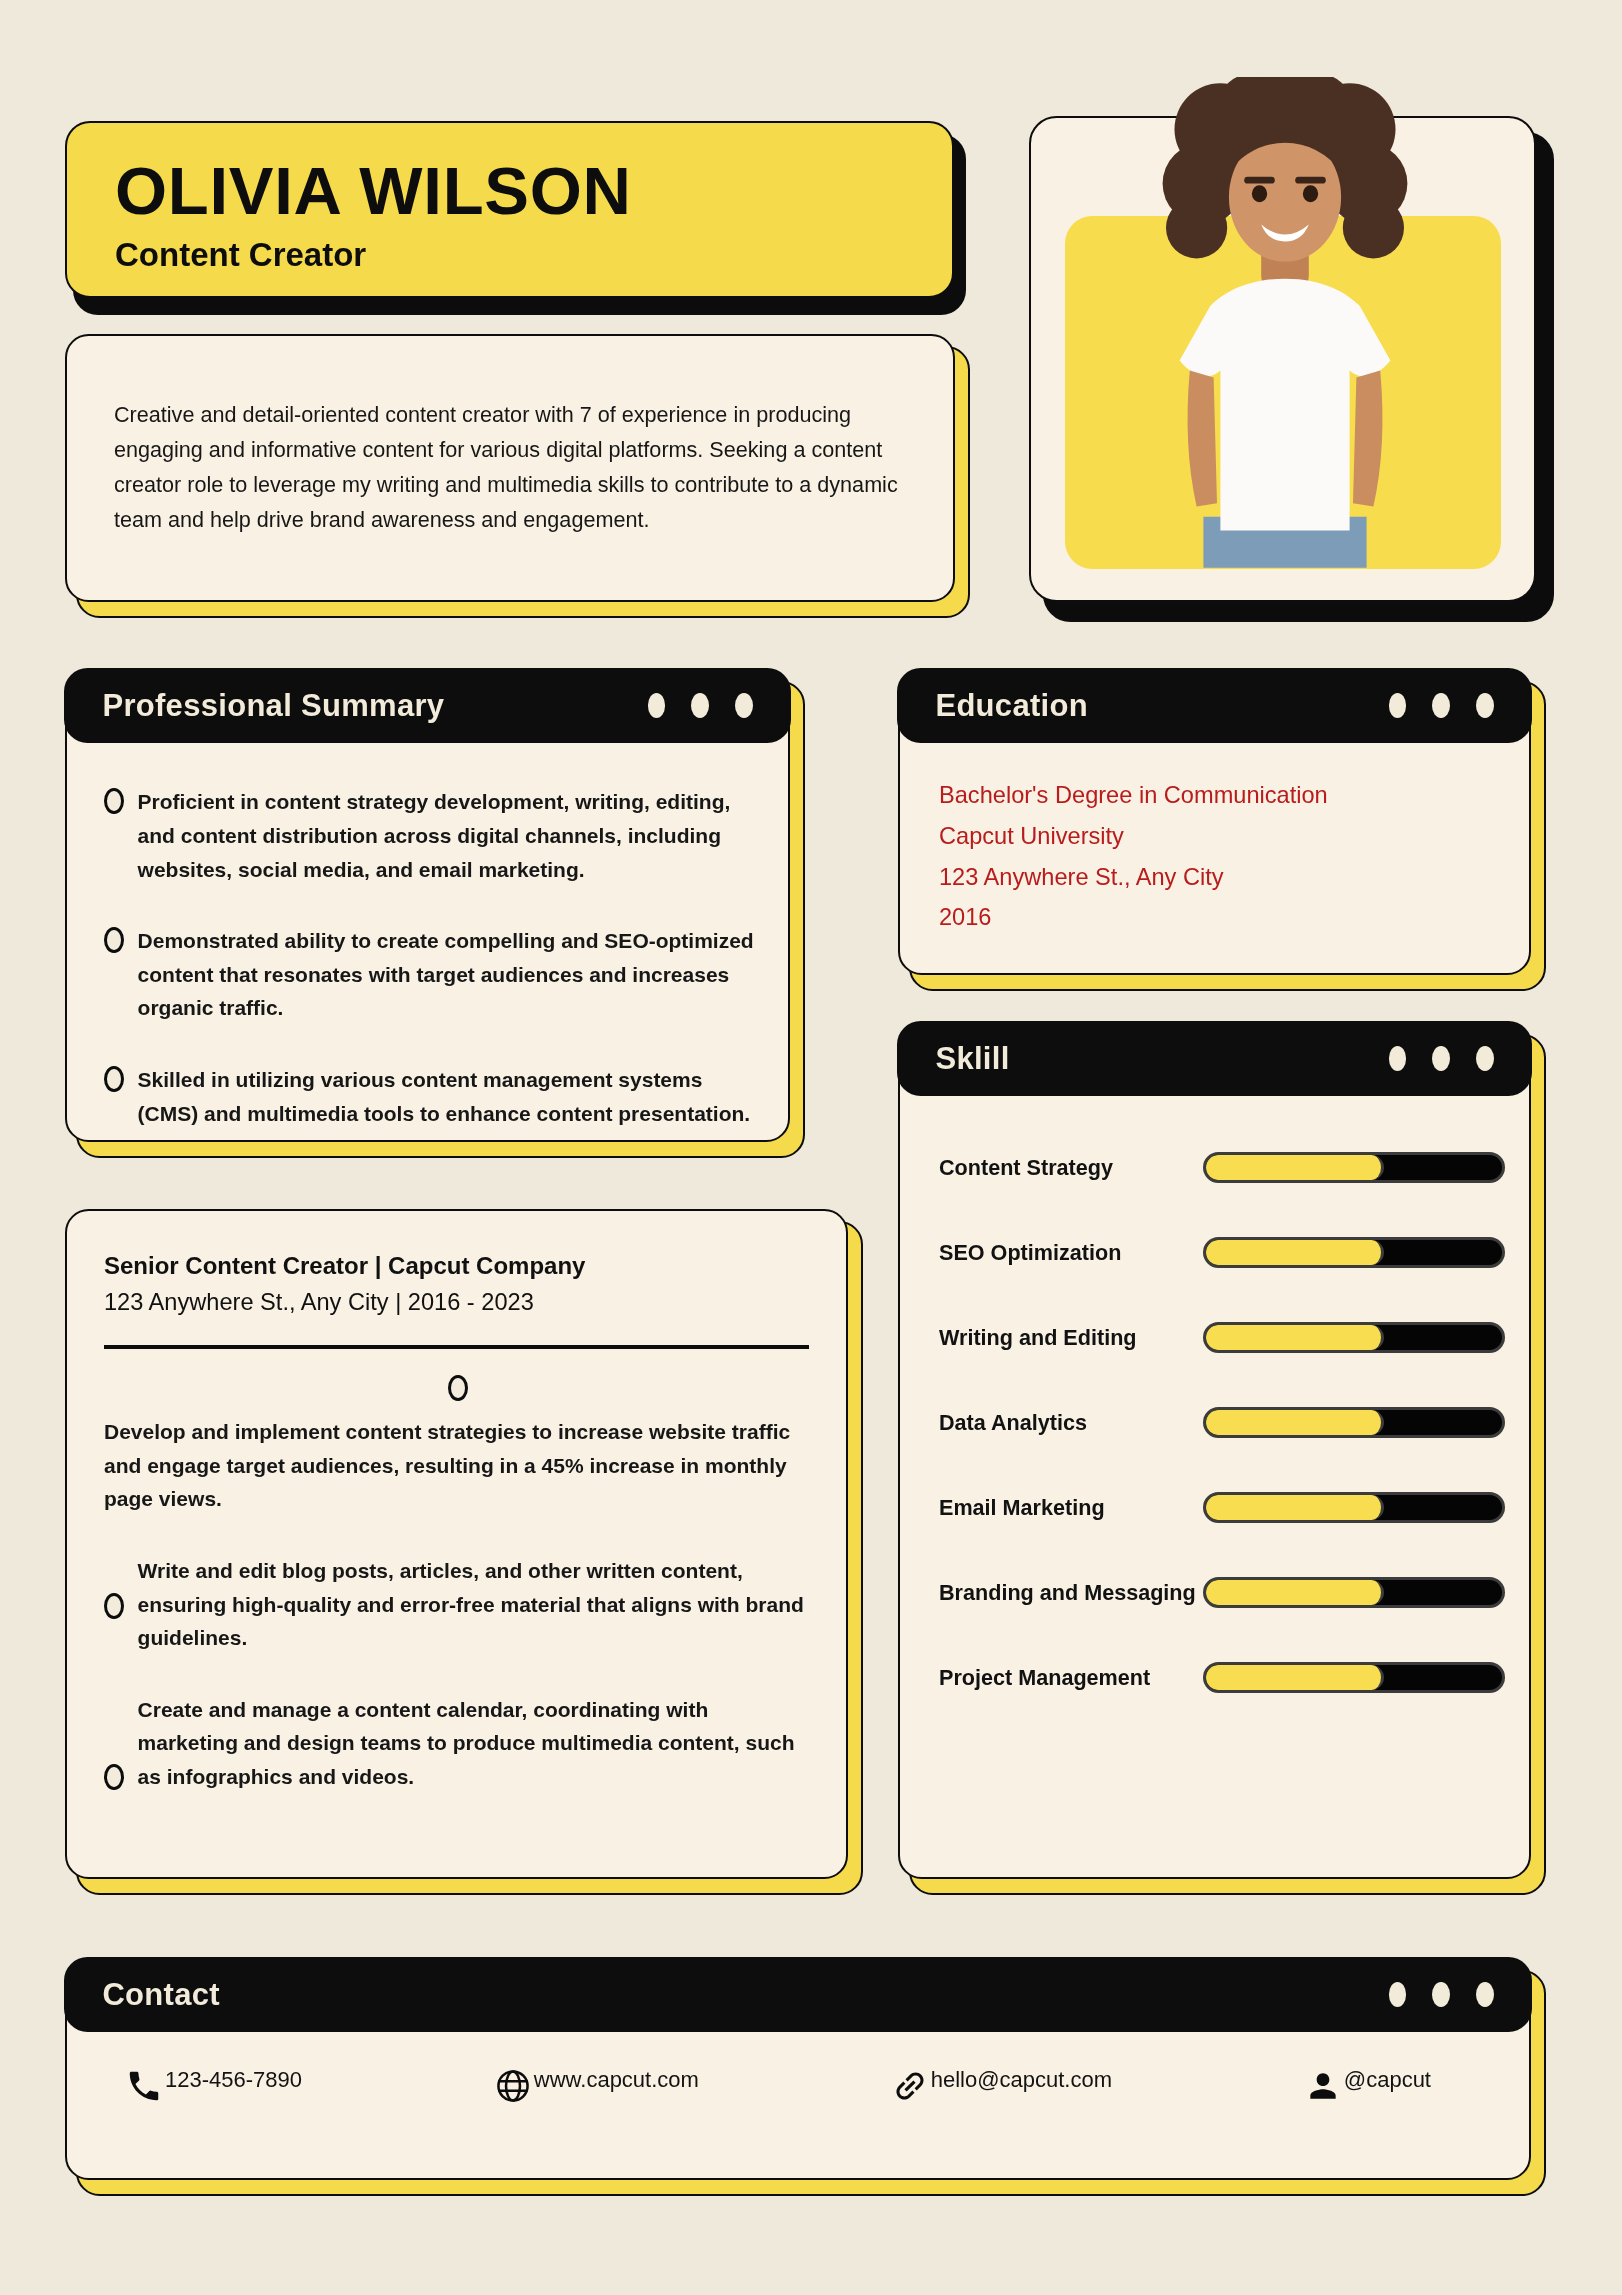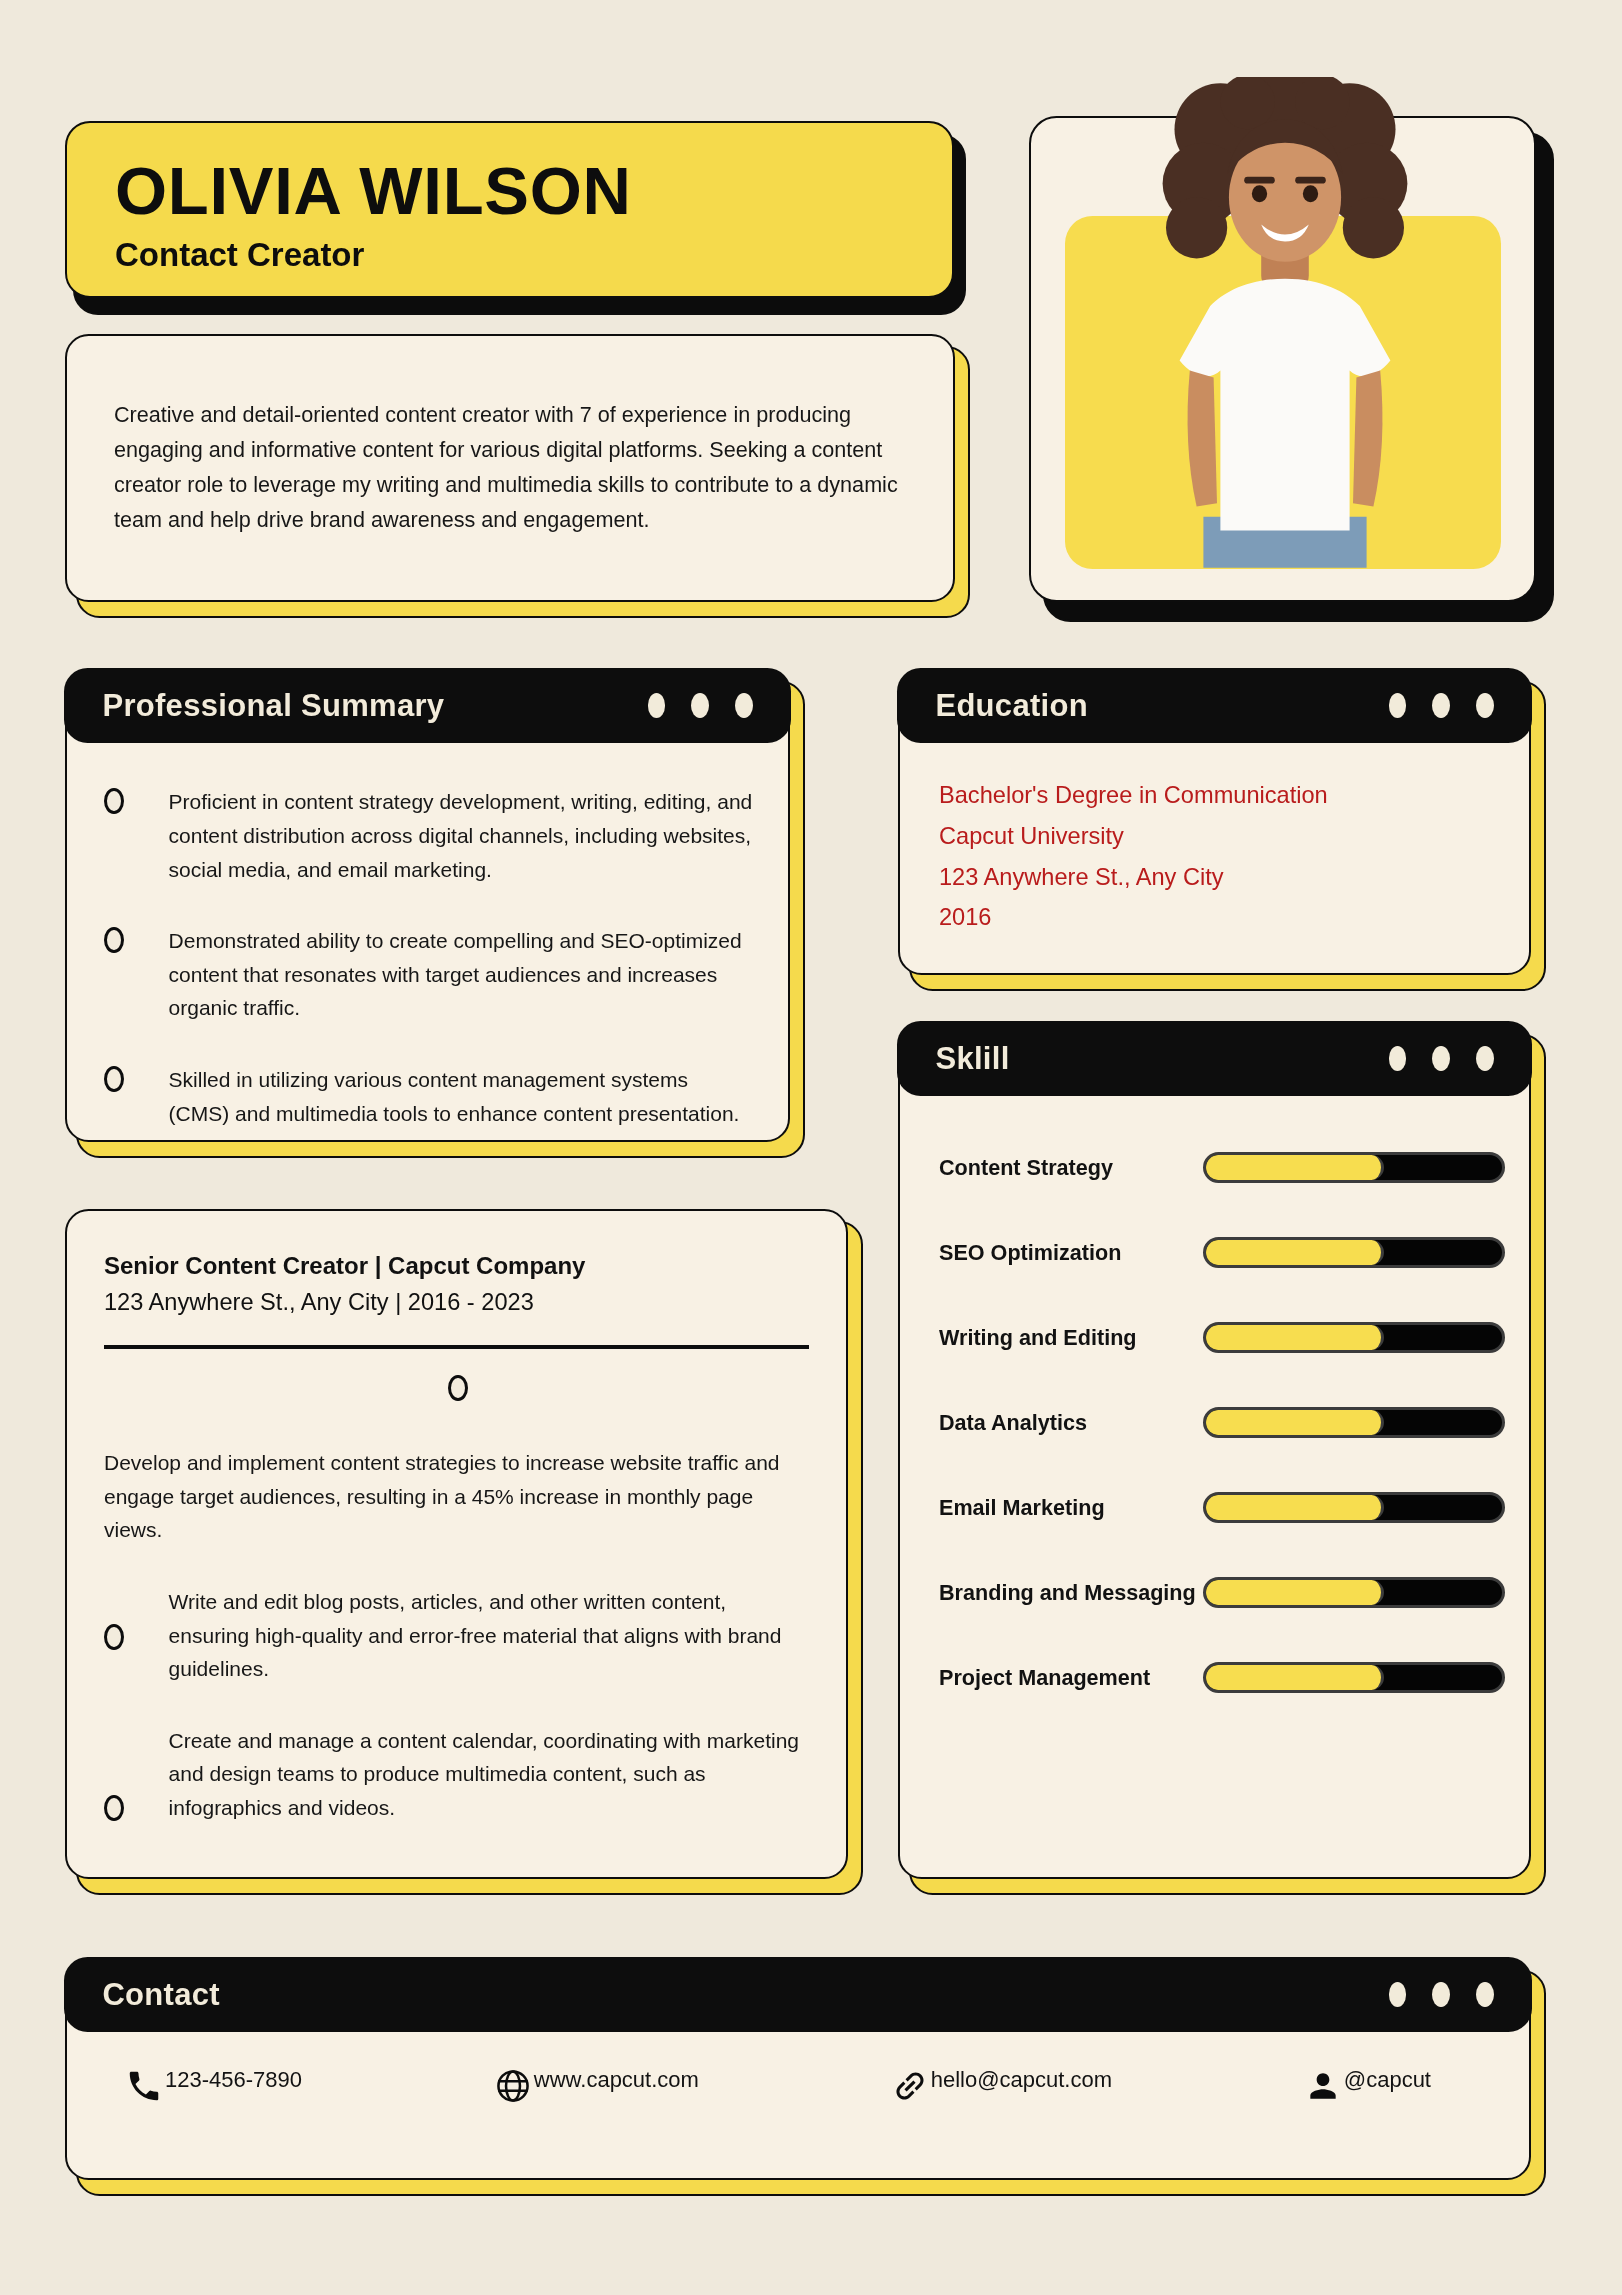--- a/index.html
+++ b/index.html
@@ -69,21 +69,21 @@
   .intro-text { font-size:21.6px; line-height:1.62; color:#171717; }
 
   
   #summary-card    { left:65px;  top:669px; width:725px; height:473px; }
   #experience-card { left:65px;  top:1209px; width:783px; height:670px; }
   #education-card  { left:898px; top:669px; width:633px;  height:306px; }
   #skills-card     { left:898px; top:1022px; width:633px;  height:857px; }
   #contact-card    { left:65px;  top:1958px; width:1466px; height:222px; }
 
   .bullet-list { list-style:none; padding:42px 34px 0 37px; }
-  .bullet-list li { display:flex; gap:45px; margin-bottom:38px; }
+  .bullet-list li { display:flex; gap:14px; margin-bottom:38px;font-weight:bold; }
   .bullet-circle {
     flex-shrink:0;
     width:19.6px; height:26px;
     border:3.3px solid #0d0d0d; border-radius:50%;
     background:#f3ecdd;
     margin-top:2.6px;
   }
   .bullet-text { font-size:21px; line-height:1.6; color:#171717; }
 
   #experience-card .bullet-list { padding-top:23.6px; }
@@ -122,21 +122,21 @@
   .contact-item { display:flex; align-items:flex-start; gap:2px; }
   .contact-item svg { width:38px; height:38px; }
   .contact-label { font-size:22px; color:#131313; }
 </style>
 </head>
 <body>
 
 <div class="abs lift-black" id="name-card">
   <div class="card-main">
     <div class="big-name">OLIVIA WILSON</div>
-    <div class="role-line">Contact Creator</div>
+    <div class="role-line">Content Creator</div>
   </div>
 </div>
 
 <div class="abs lift-black" id="photo-card">
   <div class="card-main">
     <div class="photo-yellow"></div>
     <svg class="person-svg" viewBox="0 0 200 288" aria-hidden="true">
 
       <g fill="#4a2f23">
         <circle cx="100" cy="42" r="47"></circle>

